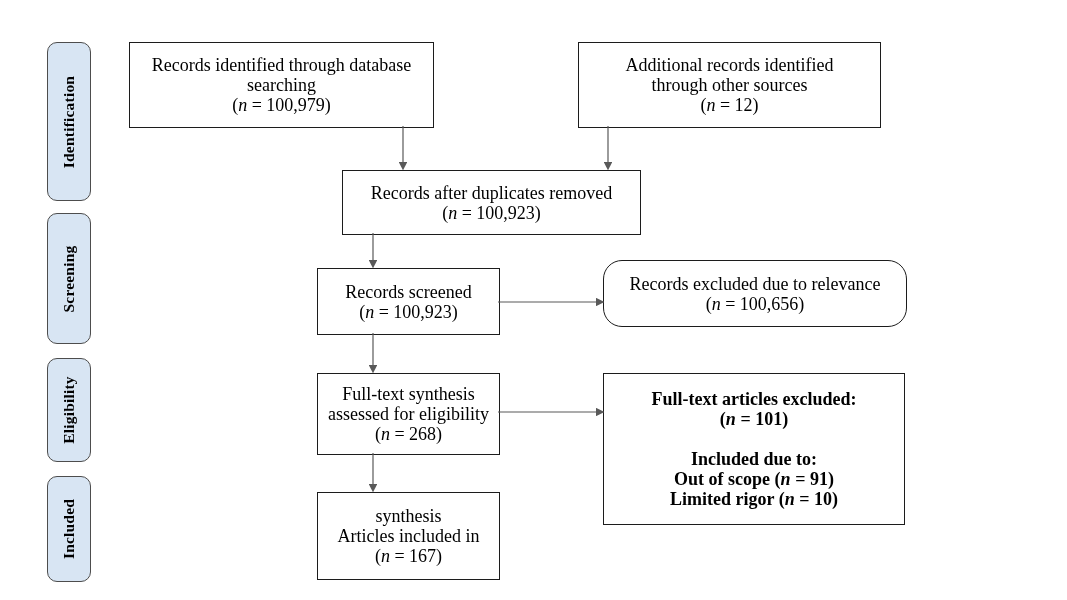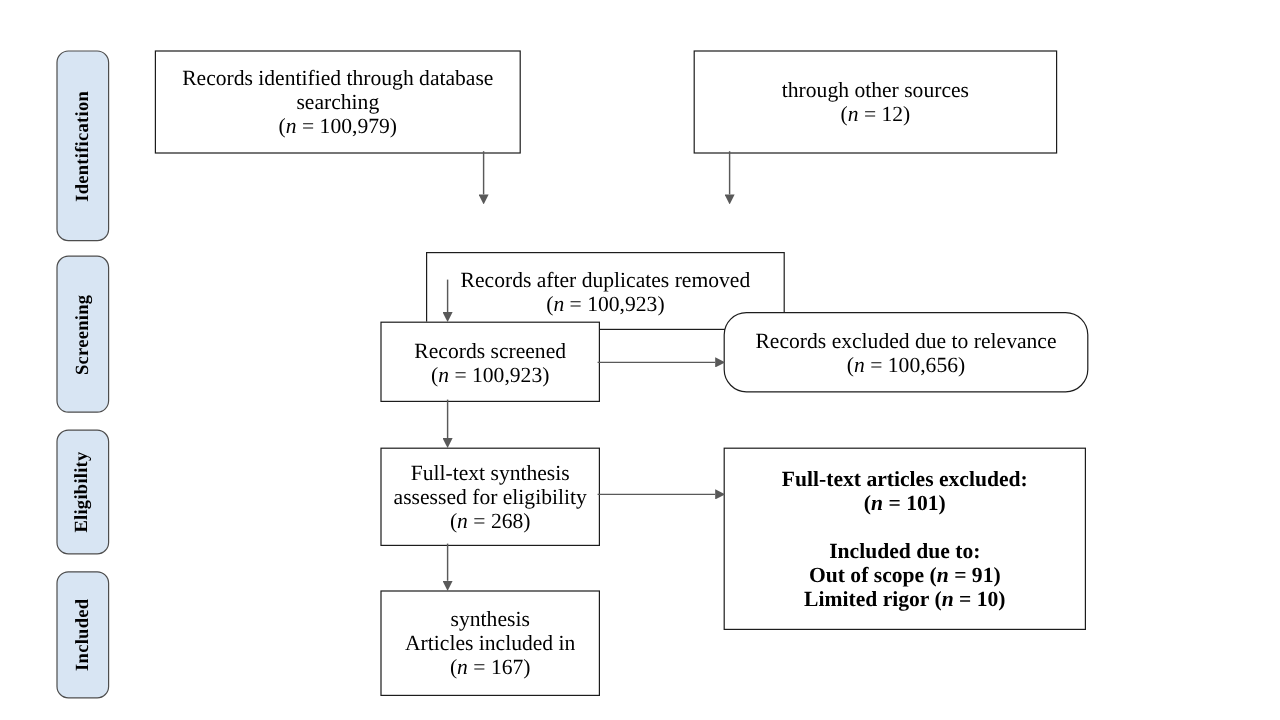--- a/index.html
+++ b/index.html
@@ -43,25 +43,26 @@
     <span class="stage-text">Included</span>
   </div>
 
   <div class="flowbox" style="left:129px; top:42px;  width:303px; height:84px;">
       <div class="box-line">Records identified through database</div>
       <div class="box-line">searching</div>
       <div class="box-line">(<i>n</i> = 100,979)</div>
     </div>
 
   <div class="flowbox" style="left:578px; top:42px;  width:301px; height:84px;">
+      <div class="box-line">Additional records identified</div>
       <div class="box-line">through other sources</div>
       <div class="box-line">(<i>n</i> = 12)</div>
     </div>
 
-  <div class="flowbox" style="left:355px; top:170px; width:297px; height:63px;margin-top:40px;">
+  <div class="flowbox" style="left:342px; top:170px; width:297px; height:63px;">
       <div class="box-line">Records after duplicates removed</div>
       <div class="box-line">(<i>n</i> = 100,923)</div>
     </div>
 
   <div class="flowbox" style="left:317px; top:268px; width:181px; height:65px;">
       <div class="box-line">Records screened</div>
       <div class="box-line">(<i>n</i> = 100,923)</div>
     </div>
 
   <div class="flowbox" style="left:603px; top:260px; width:302px; height:65px;border-radius:19px;">

